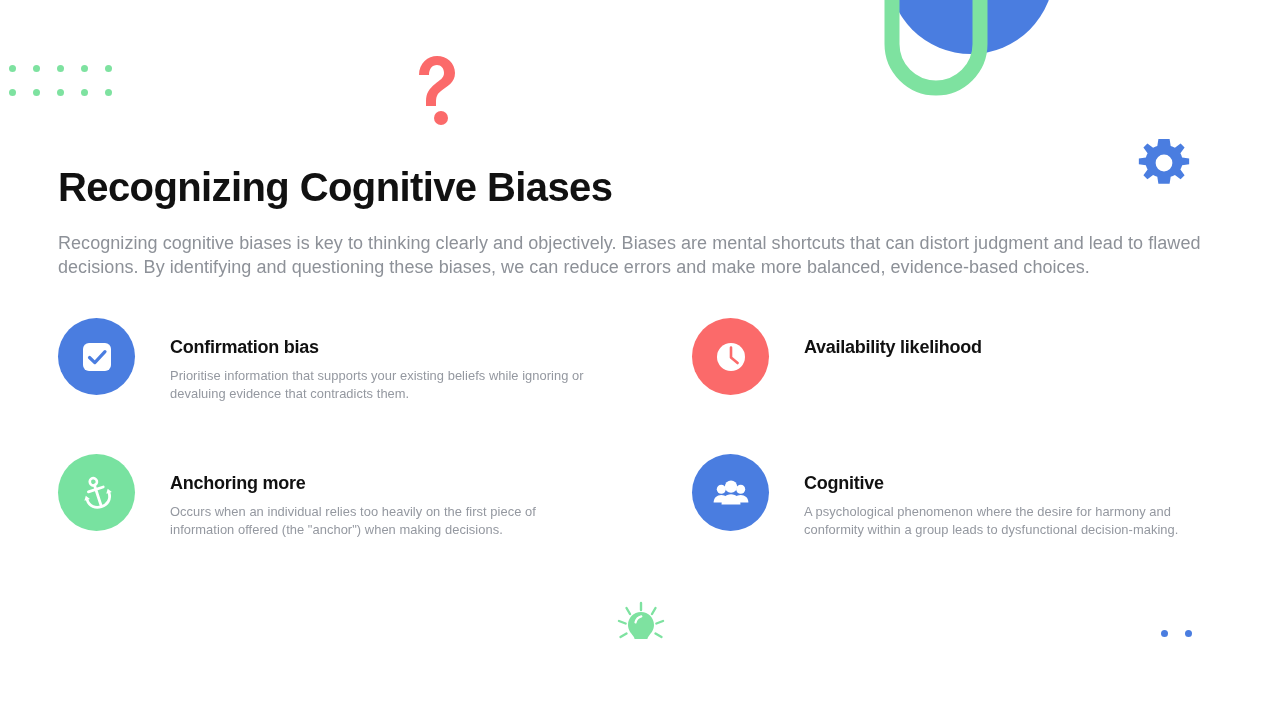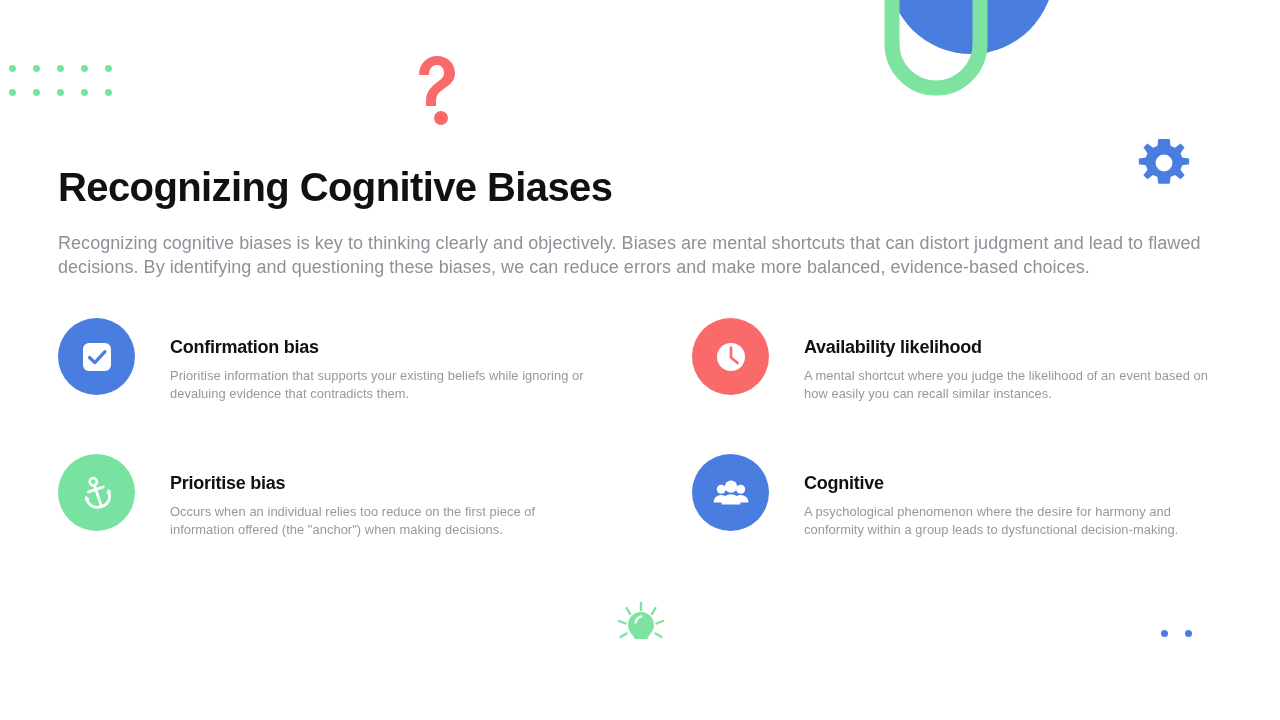--- a/index.html
+++ b/index.html
@@ -253,40 +253,39 @@
 
     <div class="card card-2">
       <div class="card-icon" style="background:#fb6a6a">
         <svg width="42" height="42" viewBox="0 0 42 42">
           <circle cx="21" cy="21" r="14" fill="#ffffff"></circle>
           <path d="M21 11.5 L21 21.5 L27.6 27" fill="none" stroke="#fb6a6a" stroke-width="2.6" stroke-linecap="round" stroke-linejoin="round"></path>
         </svg>
       </div>
       <div class="card-body">
         <h2 class="card-title">Availability likelihood</h2>
-        <p class="card-desc">A mental shortcut where you judge the likelihood of an event based on how easily you can recall similar instances.</p>
       </div>
     </div>
 
     <div class="card card-3">
       <div class="card-icon" style="background:#78e2a0">
         <svg width="42" height="42" viewBox="0 0 42 42">
           <g transform="rotate(-18 21 21)">
             <circle cx="21" cy="9.2" r="3.6" fill="none" stroke="#ffffff" stroke-width="2.6"></circle>
             <line x1="21" y1="12.8" x2="21" y2="34" stroke="#ffffff" stroke-width="2.8" stroke-linecap="round"></line>
             <line x1="13.2" y1="17.2" x2="28.8" y2="17.2" stroke="#ffffff" stroke-width="2.8" stroke-linecap="round"></line>
             <path d="M9.5 24.5 C9.5 31.5, 14.8 35.4, 21 35.4 C27.2 35.4, 32.5 31.5, 32.5 24.5" fill="none" stroke="#ffffff" stroke-width="2.8" stroke-linecap="round"></path>
             <path d="M6.6 24.6 L12.4 24.6 L9.5 20.2 Z" fill="#ffffff"></path>
             <path d="M29.6 24.6 L35.4 24.6 L32.5 20.2 Z" fill="#ffffff"></path>
           </g>
         </svg>
       </div>
       <div class="card-body">
-        <h2 class="card-title">Prioritise bias</h2>
-        <p class="card-desc">Occurs when an individual relies too reduce on the first piece of information offered (the "anchor") when making decisions.</p>
+        <h2 class="card-title">Anchoring more</h2>
+        <p class="card-desc">Occurs when an individual relies too heavily on the first piece of information offered (the "anchor") when making decisions.</p>
       </div>
     </div>
 
     <div class="card card-4">
       <div class="card-icon" style="background:#4a7de0">
         <svg width="42" height="42" viewBox="0 0 42 42">
           <g fill="#ffffff">
             <circle cx="11.3" cy="17.2" r="4.5"></circle>
             <path d="M3.6 30.6 C3.6 25.8, 7.0 23.0, 11.3 23.0 C15.6 23.0, 19.0 25.8, 19.0 30.6 Z"></path>
             <circle cx="30.7" cy="17.2" r="4.5"></circle>

